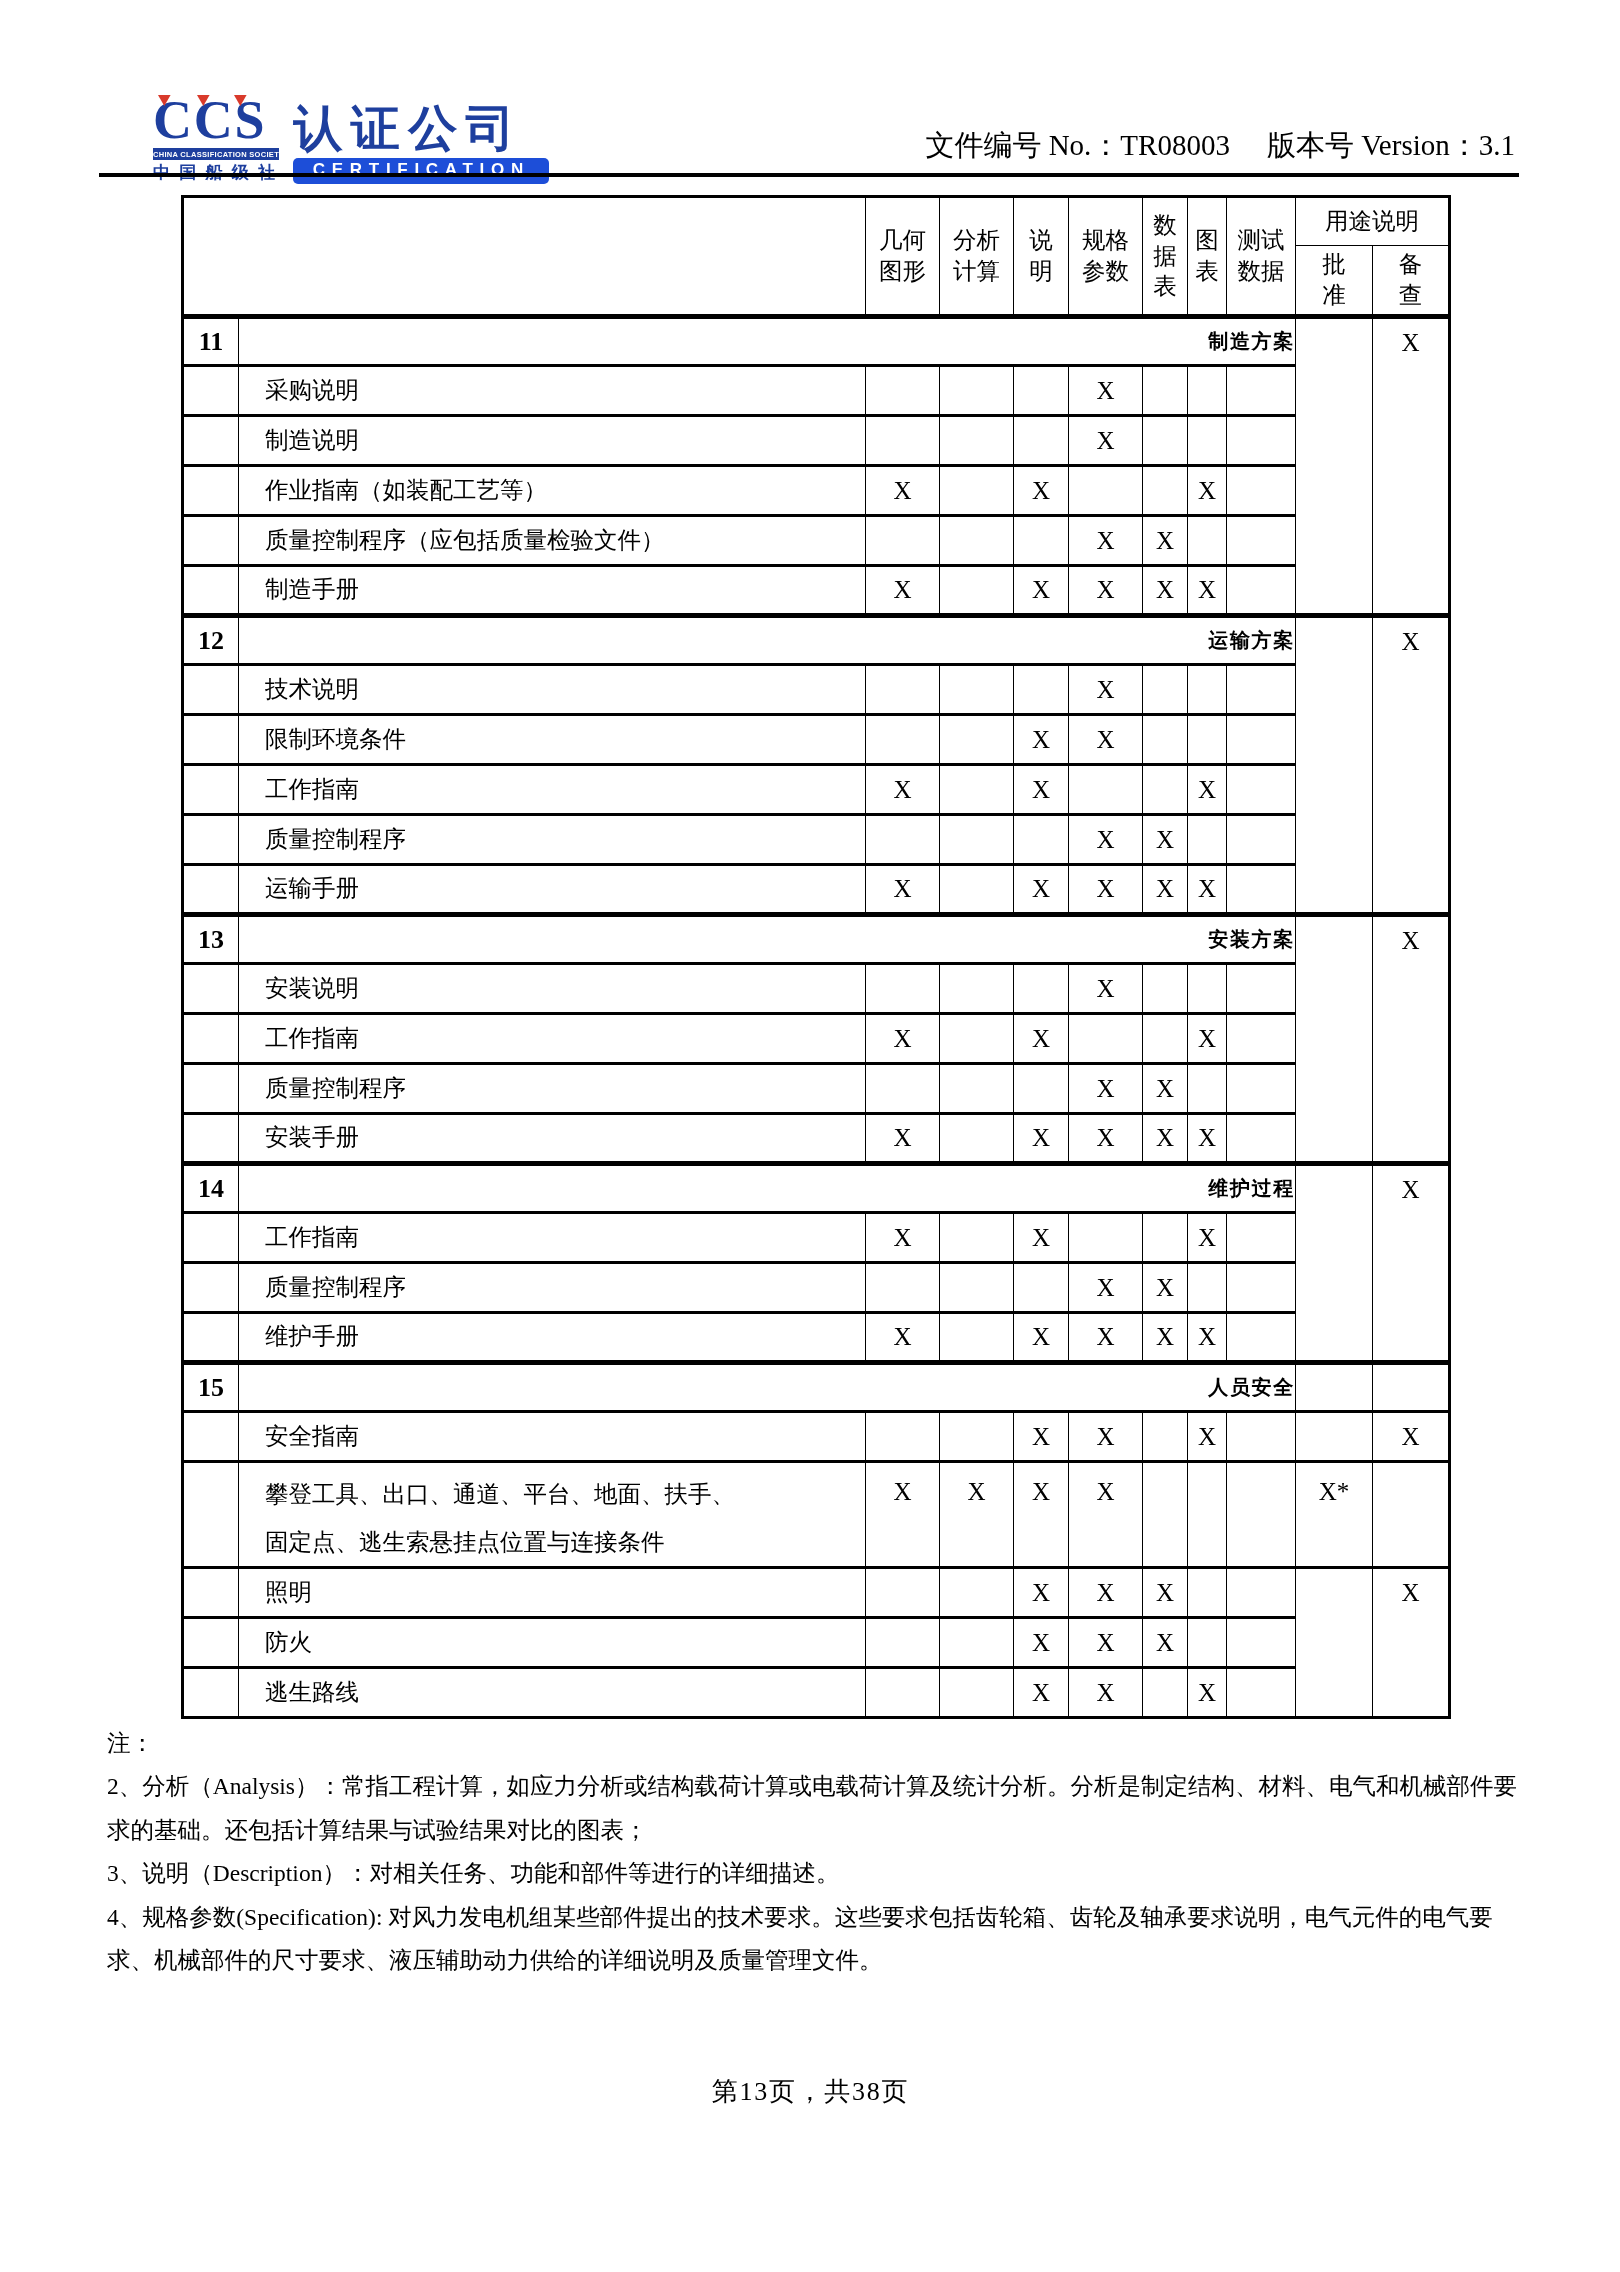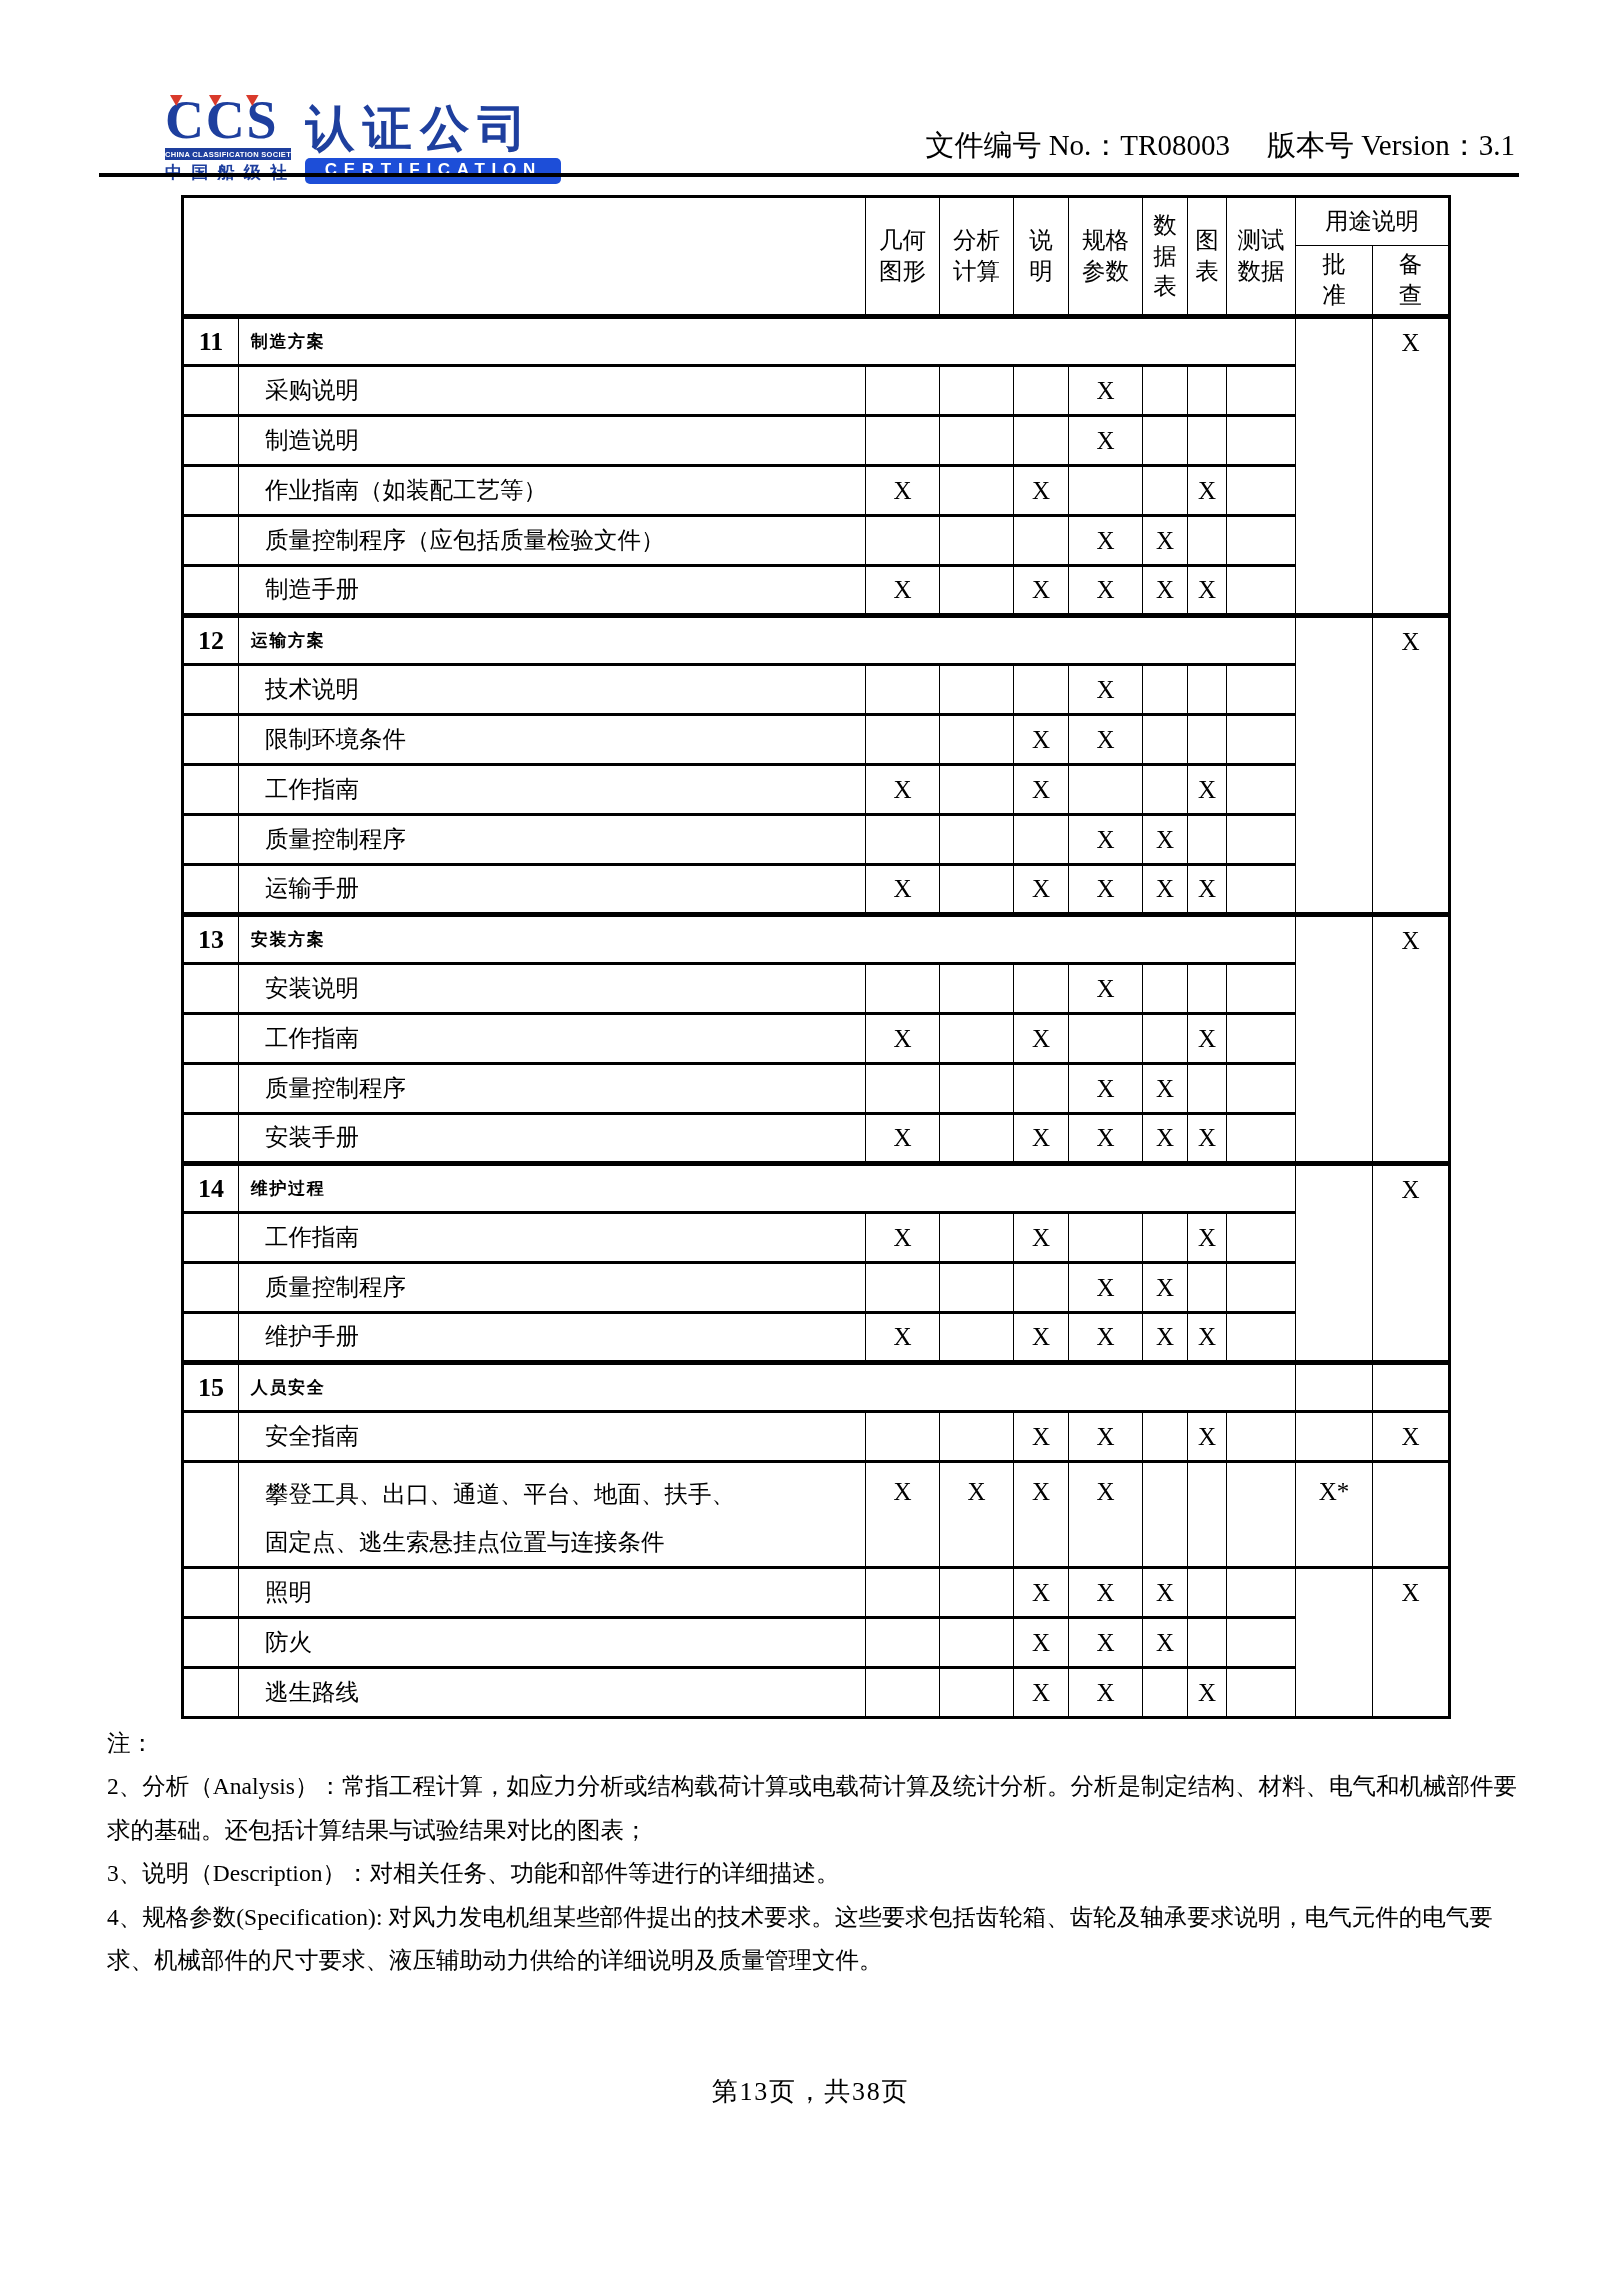--- a/index.html
+++ b/index.html
@@ -3,21 +3,21 @@
 <meta charset="utf-8">
 <style>
   * { margin:0; padding:0; box-sizing:border-box; }
   html,body { background:#ffffff; }
   body {
     width:1621px; height:2273px; position:relative;
     font-family:"Liberation Serif","DejaVu Serif",serif; color:#000;
   }
 
   
-  .logo { position:absolute; left:165px; top:95px; display:flex; align-items:flex-start; }
+  .logo { position:absolute; left:153px; top:95px; display:flex; align-items:flex-start; }
   .logo-left { position:relative; width:127px; }
   .ccs { display:block; font-size:54px; font-weight:bold; color:#1e3f9e; line-height:0.95; letter-spacing:1.7px; }
   .acc { position:absolute; width:12.6px; height:11px; background:#d93a2b;
          clip-path:polygon(0 0,100% 0,50% 100%); top:0; }
   .acc.a1 { left:5px; } .acc.a2 { left:44px; } .acc.a3 { left:81px; }
   .soc-banner { margin-top:1.7px; width:126px; background:#1e3f9e; color:#fff;
     font-family:"Liberation Sans",sans-serif; font-size:7.5px; font-weight:bold;
     text-align:center; padding:1.7px 0; letter-spacing:0.3px; white-space:nowrap; overflow:hidden; }
   .soc-cn { margin-top:0.8px; color:#1e3f9e; font-size:17px; font-weight:bold; letter-spacing:2.5px; white-space:nowrap; }
   .logo-right { margin-left:13.4px; }
@@ -37,21 +37,21 @@
   td { border:1.7px solid #000; text-align:center; vertical-align:middle; font-size:23.5px; overflow:hidden; }
   thead td { white-space:pre-line; line-height:1.3; }
   tr.h1 { height:49px; }
   tr.h2 { height:71px; }
   tbody tr { height:50px; }
   tbody tr.sec-row { height:49px; }
   tbody tr.tall { height:102px; }
   tbody td { border-top-width:3.4px; }
   tbody tr.sec-top td { border-top-width:5px; }
   td.num { font-weight:bold; font-size:26px; }
-  td.title { text-align:left; padding-left:11.7px; font-weight:bold; font-size:17px; letter-spacing:1.7px; }
+  td.title { text-align:right; padding-left:11.7px; font-weight:bold; font-size:20px; letter-spacing:1.7px; }
   td.label { text-align:left; padding-left:26px; white-space:pre-line; line-height:1.6; }
   td.mark, td.usage { font-size:25px; }
   td.top { vertical-align:top; padding-top:10px; }
   tr.tall td.mark, tr.tall td.usage { vertical-align:top; padding-top:15px; }
   tr.tall td.label { vertical-align:top; padding-top:6.7px; line-height:2.05; }
 
   
   .notes { position:absolute; left:107px; top:1722px; width:1414px; font-size:23.5px; line-height:1.85; }
   .notes p { margin:0; }
   .footer { position:absolute; left:0; top:2074px; width:100%; text-align:center; font-size:26px; letter-spacing:1.7px; }

